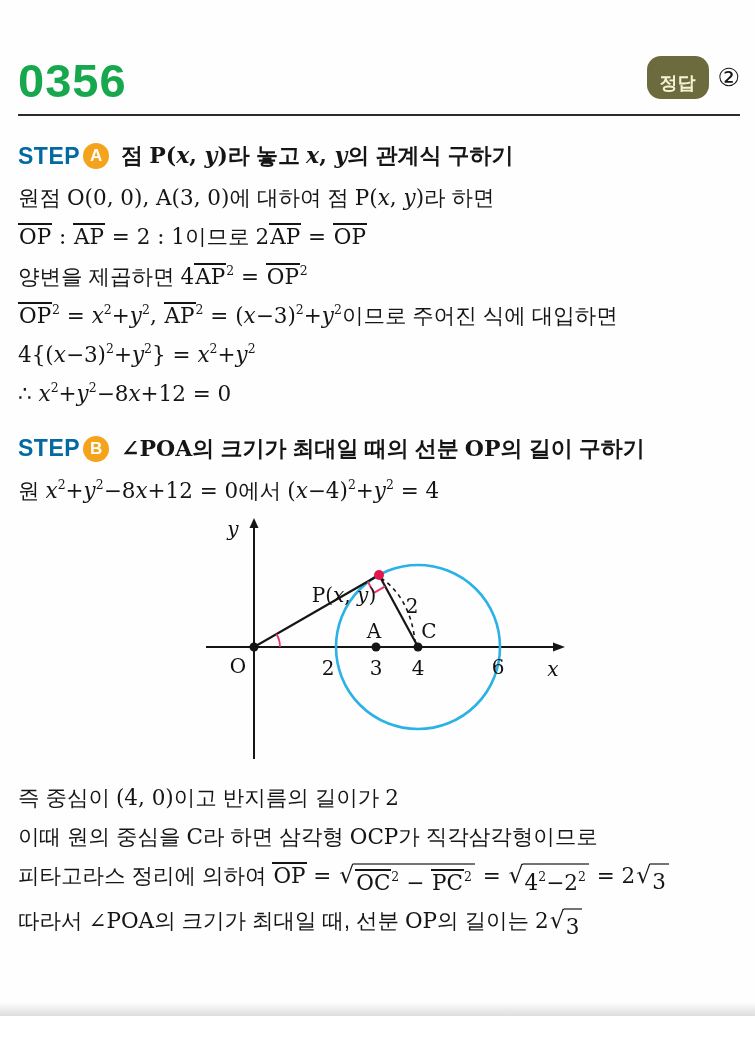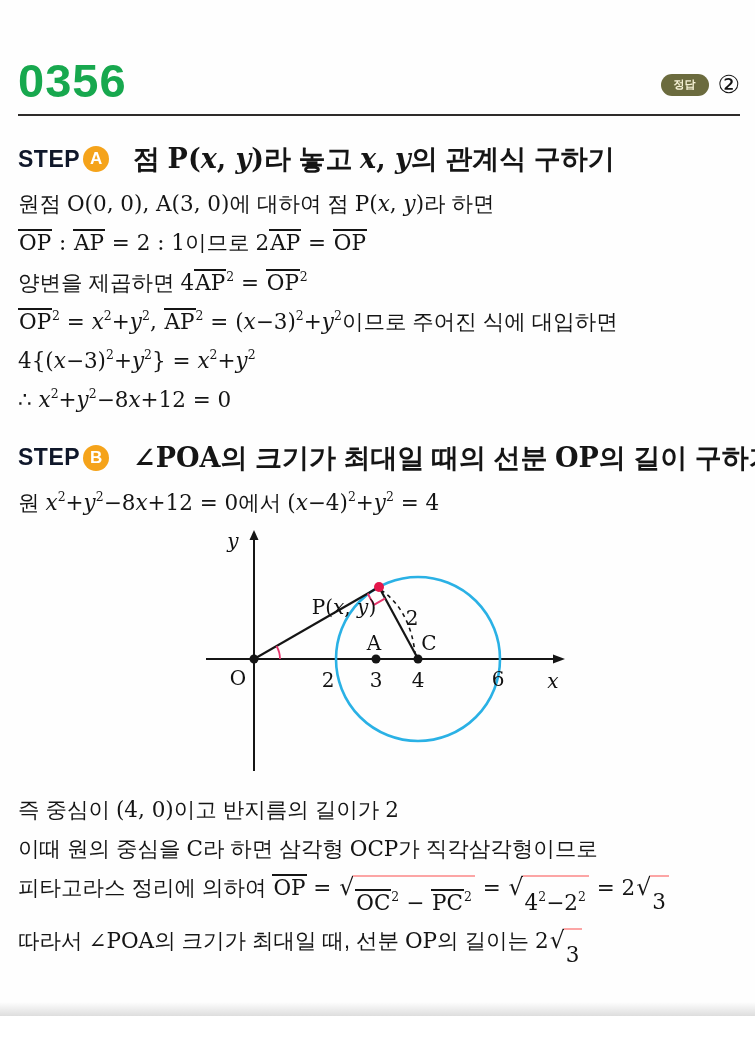--- a/index.html
+++ b/index.html
@@ -4,43 +4,43 @@
 <style>
   html,body{margin:0;padding:0;background:#fff;}
   .page{position:relative;width:755px;height:1016px;background:#fefefe;overflow:hidden;
         box-sizing:border-box;padding:56px 15px 0 18px;color:#151515;
         font-family:"Liberation Sans","DejaVu Sans",sans-serif;}
   
   .hdr{display:flex;justify-content:space-between;align-items:flex-end;}
   .prob-num{margin:0;font-size:47px;font-weight:800;letter-spacing:1px;color:#17a84e;
             font-family:"Liberation Sans",sans-serif;line-height:1.05;}
   .ans-wrap{display:flex;align-items:center;gap:9px;padding-bottom:6px;}
-  .ans-badge{background:#6b6b3e;color:#f6f2d5;border-radius:14px;padding:3px 13px 4px;
-             font-size:11px;font-weight:700;}
+  .ans-badge{background:#6b6b3e;color:#f6f2d5;border-radius:14px;padding:15px 13px 4px;
+             font-size:18px;font-weight:700;}
   .ans-num{font-size:25px;font-family:"DejaVu Sans",sans-serif;color:#111;}
   .divider{border:none;border-top:2.5px solid #2e2c2a;margin:9px 0 0 0;}
   
   .step-h{display:flex;align-items:center;margin:25px 0 12px;}
-  .step-word{color:#0f172a;font-weight:800;font-size:23px;letter-spacing:.5px;}
+  .step-word{color:#0369a1;font-weight:800;font-size:23px;letter-spacing:.5px;}
   .step-circle{width:26px;height:26px;border-radius:50%;background:#f5a31a;color:#fff;
                font-weight:800;font-size:17px;display:flex;align-items:center;
                justify-content:center;margin-left:3px;flex:0 0 auto;}
-  .step-title{font-weight:700;font-size:27px;margin-left:24px;white-space:nowrap;}
+  .step-title{font-weight:700;font-size:22px;margin-left:12px;white-space:nowrap;}
   .step-title .seg-m,.step-title .seg-i{font-weight:600;}
   
   .line{font-size:21.5px;line-height:1.4;margin-bottom:9px;white-space:nowrap;}
   .seg-t{font-family:"Liberation Sans","DejaVu Sans",sans-serif;}
   .seg-m{font-family:"DejaVu Serif","Liberation Serif",serif;}
   .seg-i{font-family:"DejaVu Serif","Liberation Serif",serif;font-style:italic;}
   .seg-ov{font-family:"DejaVu Serif","Liberation Serif",serif;display:inline-block;
           border-top:2px solid #151515;padding:0 1px;line-height:1.12;}
   .seg-sup{font-family:"DejaVu Serif",serif;font-size:0.58em;vertical-align:9px;}
   .sqrt{display:inline-flex;align-items:flex-start;margin:0 1px;}
   .rad{font-family:"DejaVu Serif",serif;font-size:1.1em;line-height:1.05;margin-right:-1px;}
-  .vinc{display:inline-block;border-top:2px solid #fca5a5;padding:12px 3px 0 2px;line-height:1.25;}
+  .vinc{display:inline-block;border-top:2px solid #737373;padding:4px 3px 0 2px;line-height:1.25;}
   
   .figure{position:relative;width:420px;height:260px;margin:4px 0 8px 163px;}
   .figure svg{position:absolute;left:0;top:0;}
   .fig-label{position:absolute;transform:translate(-50%,-50%);white-space:nowrap;
              font-family:"DejaVu Serif","Liberation Serif",serif;font-size:20px;color:#111;}
   .fig-label.it{font-style:italic;}
   .fig-label.eq{font-size:23px;}
   .scan-shadow{position:absolute;left:0;right:0;bottom:0;height:14px;
                background:linear-gradient(to bottom,rgba(0,0,0,0),rgba(0,0,0,0.13));}
 </style>

